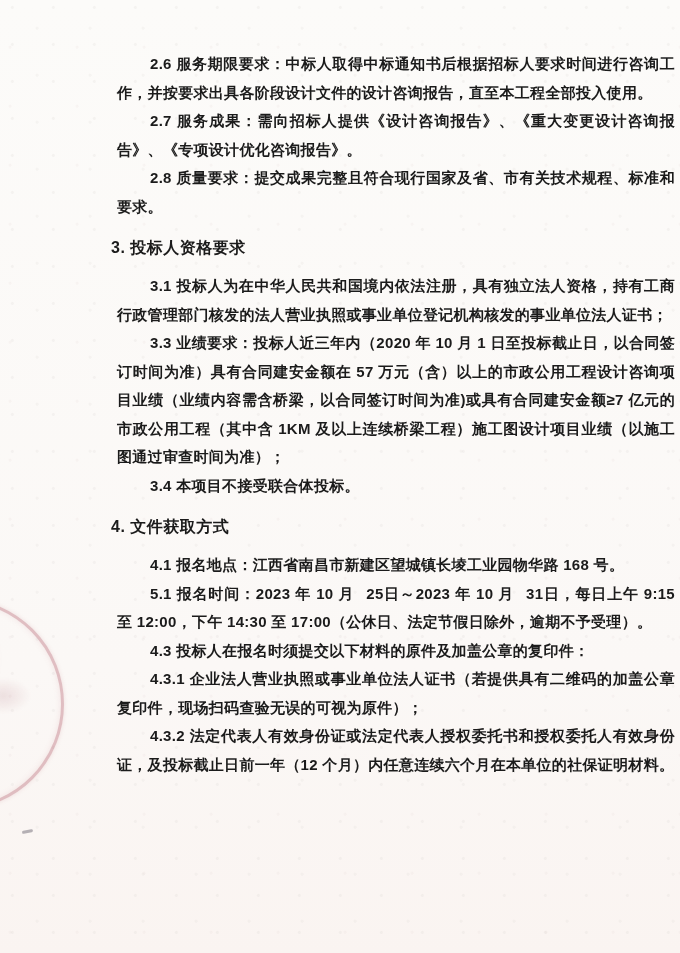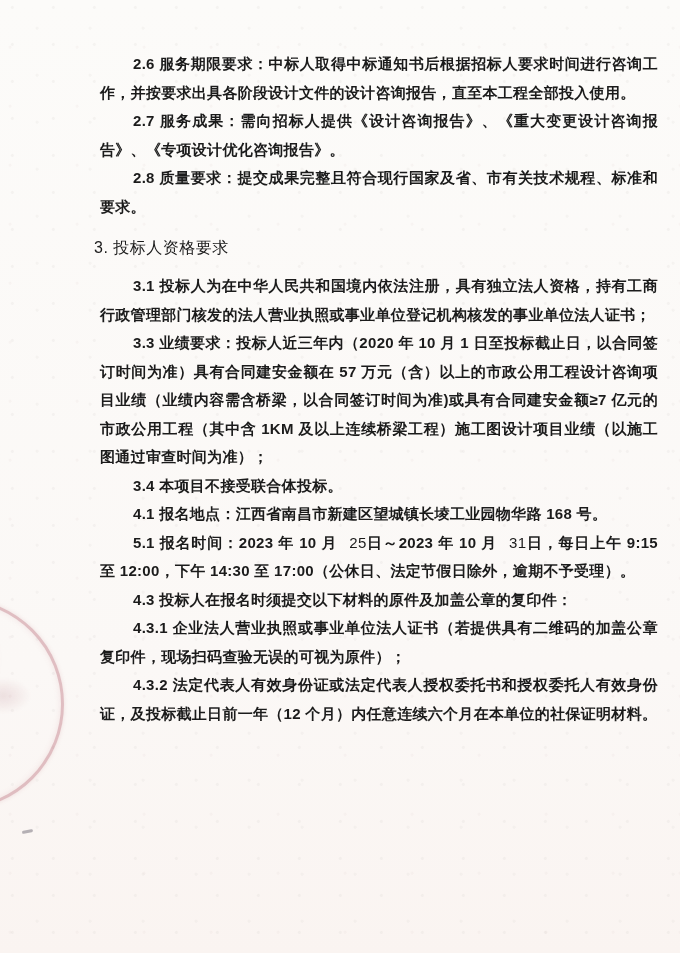--- a/index.html
+++ b/index.html
@@ -12,40 +12,40 @@
     background-color:#fbf9f7;
     background-image:
       radial-gradient(circle at 30% 20%, rgba(150,140,135,0.07) 0 1px, transparent 2px),
       radial-gradient(circle at 70% 60%, rgba(150,140,135,0.06) 0 1px, transparent 2px),
       radial-gradient(circle at 15% 80%, rgba(185,150,150,0.06) 0 1px, transparent 2px),
       linear-gradient(180deg,#fcfbf9 0%,#fbf8f6 70%,#faf4f1 100%);
     background-size:41px 37px, 53px 47px, 67px 59px, 100% 100%;
     color:#1b1b1b;
   }
   .content {
-    position:absolute; left:100px; top:50px; width:558px;
+    position:absolute; left:117px; top:50px; width:558px;
   }
   .para {
     margin:0;
     font-size:15px;
     line-height:28.5px;
     font-weight:600;
     text-align:justify;
     text-indent:2.2em;
     letter-spacing:0.3px;
   }
   .heading {
     margin:13px 0 10px -6px;
     font-size:16px;
-    font-weight:400;
+    font-weight:700;
     line-height:28px;
     letter-spacing:0.5px;
     text-indent:0;
   }
-  .seg-bold { font-weight:400;margin-left:12px; }
+  .seg-bold { font-weight:700;margin-left:12px; }
 
   
   .seal {
     position:absolute; left:-148px; top:598px;
     width:206px; height:206px; border-radius:50%;
     border:3px solid rgba(187,110,122,0.42);
     box-shadow:0 0 4px rgba(187,110,122,0.18), inset 0 0 6px rgba(187,110,122,0.15);
   }
   .seal-smudge {
     position:absolute; inset:0; border-radius:50%;
@@ -77,20 +77,21 @@
     <p class="para">2.6 服务期限要求：中标人取得中标通知书后根据招标人要求时间进行咨询工作，并按要求出具各阶段设计文件的设计咨询报告，直至本工程全部投入使用。</p>
     <p class="para">2.7 服务成果：需向招标人提供《设计咨询报告》、《重大变更设计咨询报告》、《专项设计优化咨询报告》。</p>
     <p class="para">2.8 质量要求：提交成果完整且符合现行国家及省、市有关技术规程、标准和要求。</p>
 
     <h2 class="heading">3. 投标人资格要求</h2>
 
     <p class="para">3.1 投标人为在中华人民共和国境内依法注册，具有独立法人资格，持有工商行政管理部门核发的法人营业执照或事业单位登记机构核发的事业单位法人证书；</p>
     <p class="para">3.3 业绩要求：投标人近三年内（2020 年 10 月 1 日至投标截止日，以合同签订时间为准）具有合同建安金额在 57 万元（含）以上的市政公用工程设计咨询项目业绩（业绩内容需含桥梁，以合同签订时间为准)或具有合同建安金额≥7 亿元的市政公用工程（其中含 1KM 及以上连续桥梁工程）施工图设计项目业绩（以施工图通过审查时间为准）；</p>
     <p class="para">3.4 本项目不接受联合体投标。</p>
 
+    <h2 class="heading">4. 文件获取方式</h2>
 
     <p class="para">4.1 报名地点：江西省南昌市新建区望城镇长堎工业园物华路 168 号。</p>
     <p class="para"><span>5.1 报名时间：2023 年 10 月</span><span class="seg-bold">25</span><span>日～2023 年 10 月</span><span class="seg-bold">31</span><span>日，每日上午 9:15 至 12:00，下午 14:30 至 17:00（公休日、法定节假日除外，逾期不予受理）。</span></p>
     <p class="para">4.3 投标人在报名时须提交以下材料的原件及加盖公章的复印件：</p>
     <p class="para">4.3.1 企业法人营业执照或事业单位法人证书（若提供具有二维码的加盖公章复印件，现场扫码查验无误的可视为原件）；</p>
     <p class="para">4.3.2 法定代表人有效身份证或法定代表人授权委托书和授权委托人有效身份证，及投标截止日前一年（12 个月）内任意连续六个月在本单位的社保证明材料。</p>
   </div>
 
 </div>
 

